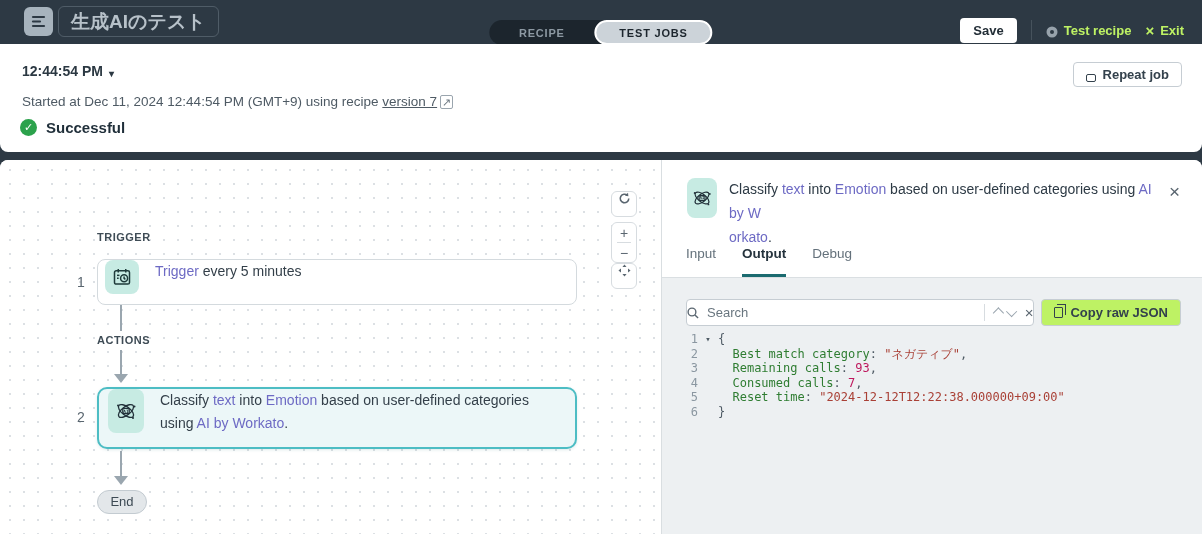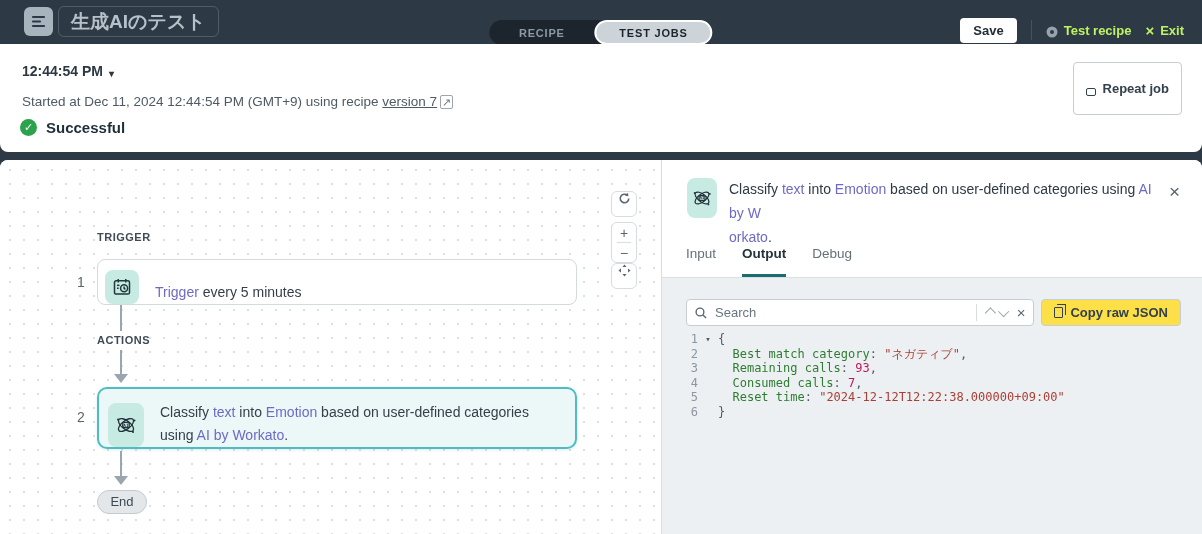--- a/index.html
+++ b/index.html
@@ -23,60 +23,60 @@
   
   .job-card { position:absolute; top:44px; left:0; width:1202px; height:108px; background:#ffffff; border-radius:0 0 8px 8px; }
   .job-time { position:absolute; left:22px; top:19px; font-size:14px; font-weight:bold; color:#2b3842; cursor:pointer; display:flex; align-items:flex-end; gap:6px; }
   .job-time .caret { font-size:10px; color:#2b3842; }
   .job-started { position:absolute; left:22px; top:50px; font-size:13.5px; color:#4e5a64; }
   .version-link { color:#4e5a64; text-decoration:underline; cursor:pointer; }
   .ext-icon { font-size:11px; color:#6b7780; border:1px solid #9aa5ae; border-radius:2px; padding:0 1px; margin-left:3px; }
   .job-status { position:absolute; left:20px; top:75px; display:flex; align-items:center; gap:9px; }
   .check-icon { width:17px; height:17px; background:#2ca24c; border-radius:50%; color:#fff; font-size:11px; display:flex; align-items:center; justify-content:center; }
   .status-text { font-size:15px; font-weight:bold; color:#1f2e39; }
-  .repeat-btn { position:absolute; right:20px; top:18px; background:#fff; border:1px solid #c6cdd3; border-radius:4px; padding:18px 12px; font-size:13px; font-weight:bold; color:#33414c; font-family:inherit; cursor:pointer; display:flex; align-items:flex-end; gap:7px; }
+  .repeat-btn { position:absolute; right:20px; top:18px; background:#fff; border:1px solid #c6cdd3; border-radius:4px; padding:4px 12px; font-size:13px; font-weight:bold; color:#33414c; font-family:inherit; cursor:pointer; display:flex; align-items:flex-end; gap:7px; }
   .repeat-glyph { width:10px; height:8px; border:1.4px solid #33414c; border-radius:2px; position:relative; }
 
   
   .main { position:absolute; top:160px; left:0; width:1202px; bottom:0; background:#fff; border-radius:8px 8px 0 0; overflow:hidden; display:flex; }
   .canvas { width:662px; position:relative; border-right:1px solid #d9dee1;
             background-image:radial-gradient(#dce0e4 1.2px, transparent 1.2px);
             background-size:14px 14px; background-position:3px 3px; background-color:#ffffff; }
   .flow-label { position:absolute; font-size:11px; font-weight:bold; letter-spacing:.5px; color:#3f4c56; }
   .step-num { position:absolute; left:72px; width:18px; text-align:center; font-size:14px; color:#5a6670; }
-  .step-card { position:absolute; left:97px; width:480px; background:#fff; border:1px solid #d4dade; border-radius:8px; display:flex; align-items:flex-end; cursor:pointer; }
+  .step-card { position:absolute; left:97px; width:480px; background:#fff; border:1px solid #d4dade; border-radius:8px; display:flex; align-items:flex-start; cursor:pointer; }
   .step-card.selected { border:2px solid #4dbdc4; border-radius:10px; background:#ecf7f8; box-shadow:0 1px 3px rgba(40,120,125,.15); }
   .step-icon { background:#c7ebe3; border-radius:8px; display:flex; align-items:center; justify-content:center; flex:none; }
   .step-text { font-size:14px; color:#333f49; line-height:23px; padding:0 16px; }
   .connector { position:absolute; width:2px; background:#9aa6af; left:120px; }
   .arrowhead { position:absolute; left:114px; width:0; height:0; border-left:7px solid transparent; border-right:7px solid transparent; border-top:9px solid #9aa6af; }
   .end-pill { position:absolute; left:97px; width:50px; height:24px; background:#e3e7ea; border:1px solid #c3cbd1; border-radius:12px; text-align:center; line-height:22px; font-size:13px; color:#3d4a54; }
   .canvas-ctl { position:absolute; right:24px; width:26px; background:#fff; border:1px solid #d7dce0; border-radius:6px; display:flex; flex-direction:column; align-items:center; cursor:pointer; }
   .ctl-btn { width:26px; height:20px; display:flex; align-items:center; justify-content:center; color:#5a6670; font-size:14px; cursor:pointer; }
   .ctl-sep { width:14px; height:1px; background:#d7dce0; }
 
   
   .panel { flex:1; position:relative; background:#ffffff; }
   .panel-icon { position:absolute; left:25px; top:18px; width:30px; height:40px; background:#c7ebe3; border-radius:8px; display:flex; align-items:center; justify-content:center; }
   .panel-title { position:absolute; left:67px; top:17px; width:430px; font-size:14px; line-height:24px; color:#2d3a45; }
   .panel-close { position:absolute; right:22px; top:22px; font-size:19px; color:#5a6670; cursor:pointer; line-height:1; }
   .tabs { position:absolute; top:86px; left:0; right:0; height:32px; display:flex; gap:26px; padding-left:24px; border-bottom:1px solid #dadfe2; background:#fff; }
   .tab { font-size:13.5px; color:#64717b; padding-bottom:9px; cursor:pointer; }
   .tab.active { color:#25333d; font-weight:bold; border-bottom:3px solid #1b6b70; }
   .panel-content { position:absolute; top:118px; left:0; right:0; bottom:0; background:#edf0f2; }
   .toolbar { position:absolute; top:21px; left:24px; right:21px; height:27px; display:flex; gap:7px; }
-  .search-box { flex:1; background:#fff; border:1px solid #c6cdd3; border-radius:4px; display:flex; align-items:center; padding:0 8px; gap:8px; }
+  .search-box { flex:1; background:#fff; border:1px solid #c6cdd3; border-radius:4px; display:flex; align-items:center; padding:0 0; gap:8px; }
   .search-box input { flex:1; border:none; outline:none; font-size:13px; color:#33414c; font-family:inherit; background:transparent; }
   .search-box input::placeholder { color:#69767f; }
   .sb-sep { width:1px; height:17px; background:#d7dce0; }
   .chev { width:8px; height:8px; border-left:1.6px solid #9aa5ae; border-bottom:1.6px solid #9aa5ae; cursor:pointer; }
   .chev.up { transform:rotate(135deg) translate(-1px,-1px); }
   .chev.down { transform:rotate(-45deg) translateY(-2px); }
   .sb-clear { color:#5a6670; font-size:15px; cursor:pointer; line-height:1; }
-  .copy-btn { background:#fde047; border:1px solid #c6cdd3; border-radius:4px; padding:0 12px; font-size:13px; font-weight:bold; color:#33414c; font-family:inherit; cursor:pointer; display:flex; align-items:center; gap:7px; }
+  .copy-btn { background:#bef264; border:1px solid #c6cdd3; border-radius:4px; padding:0 12px; font-size:13px; font-weight:bold; color:#33414c; font-family:inherit; cursor:pointer; display:flex; align-items:center; gap:7px; }
   .copy-glyph { width:9px; height:11px; border:1.4px solid #33414c; border-radius:1px; position:relative; }
   .copy-glyph::after { content:""; position:absolute; left:2px; top:-4px; width:8px; height:10px; border-top:1.4px solid #33414c; border-right:1.4px solid #33414c; }
 
   .code { position:absolute; top:54px; left:24px; right:10px; font-family:"DejaVu Sans Mono", monospace; font-size:12px; line-height:14.6px; }
   .code-line { display:flex; align-items:flex-start; }
   .ln { width:12px; text-align:right; color:#8b97a1; flex:none; }
   .fold { width:20px; text-align:center; color:#4e5a64; font-size:9px; flex:none; cursor:pointer; }
   .ct { white-space:pre; }
   .tk-key { color:#2f7d32; }
   .tk-str { color:#a94036; }

